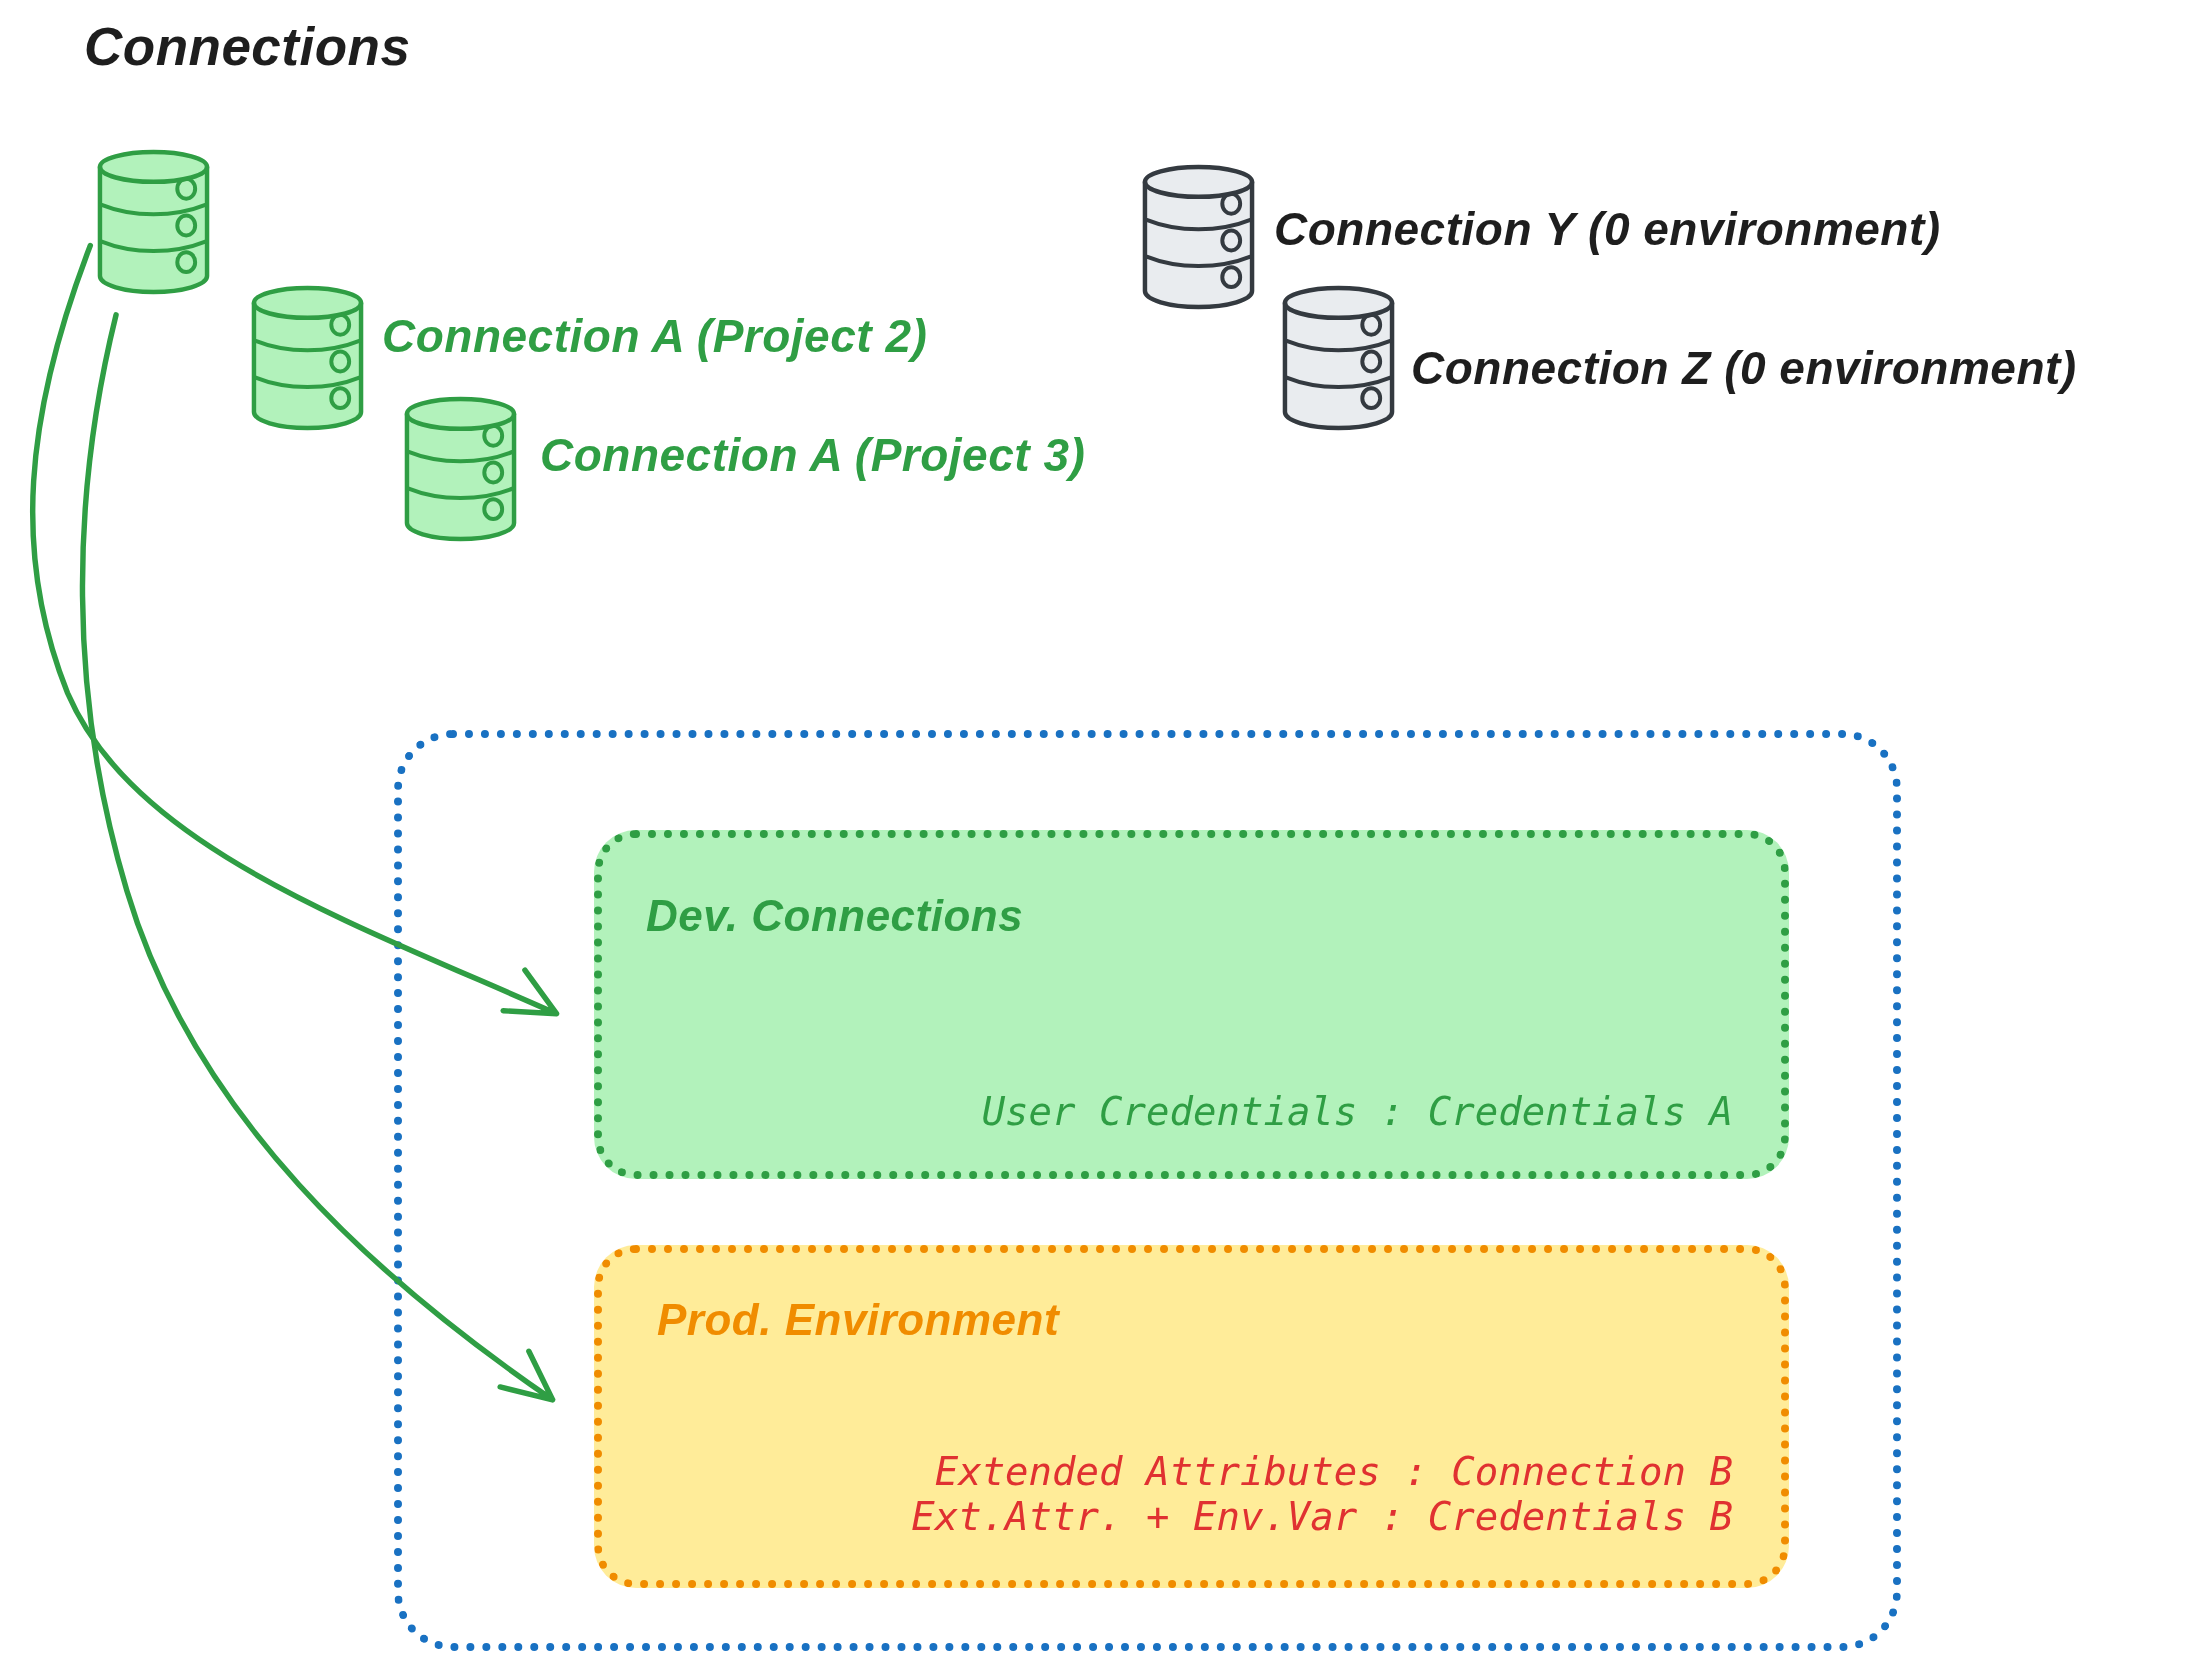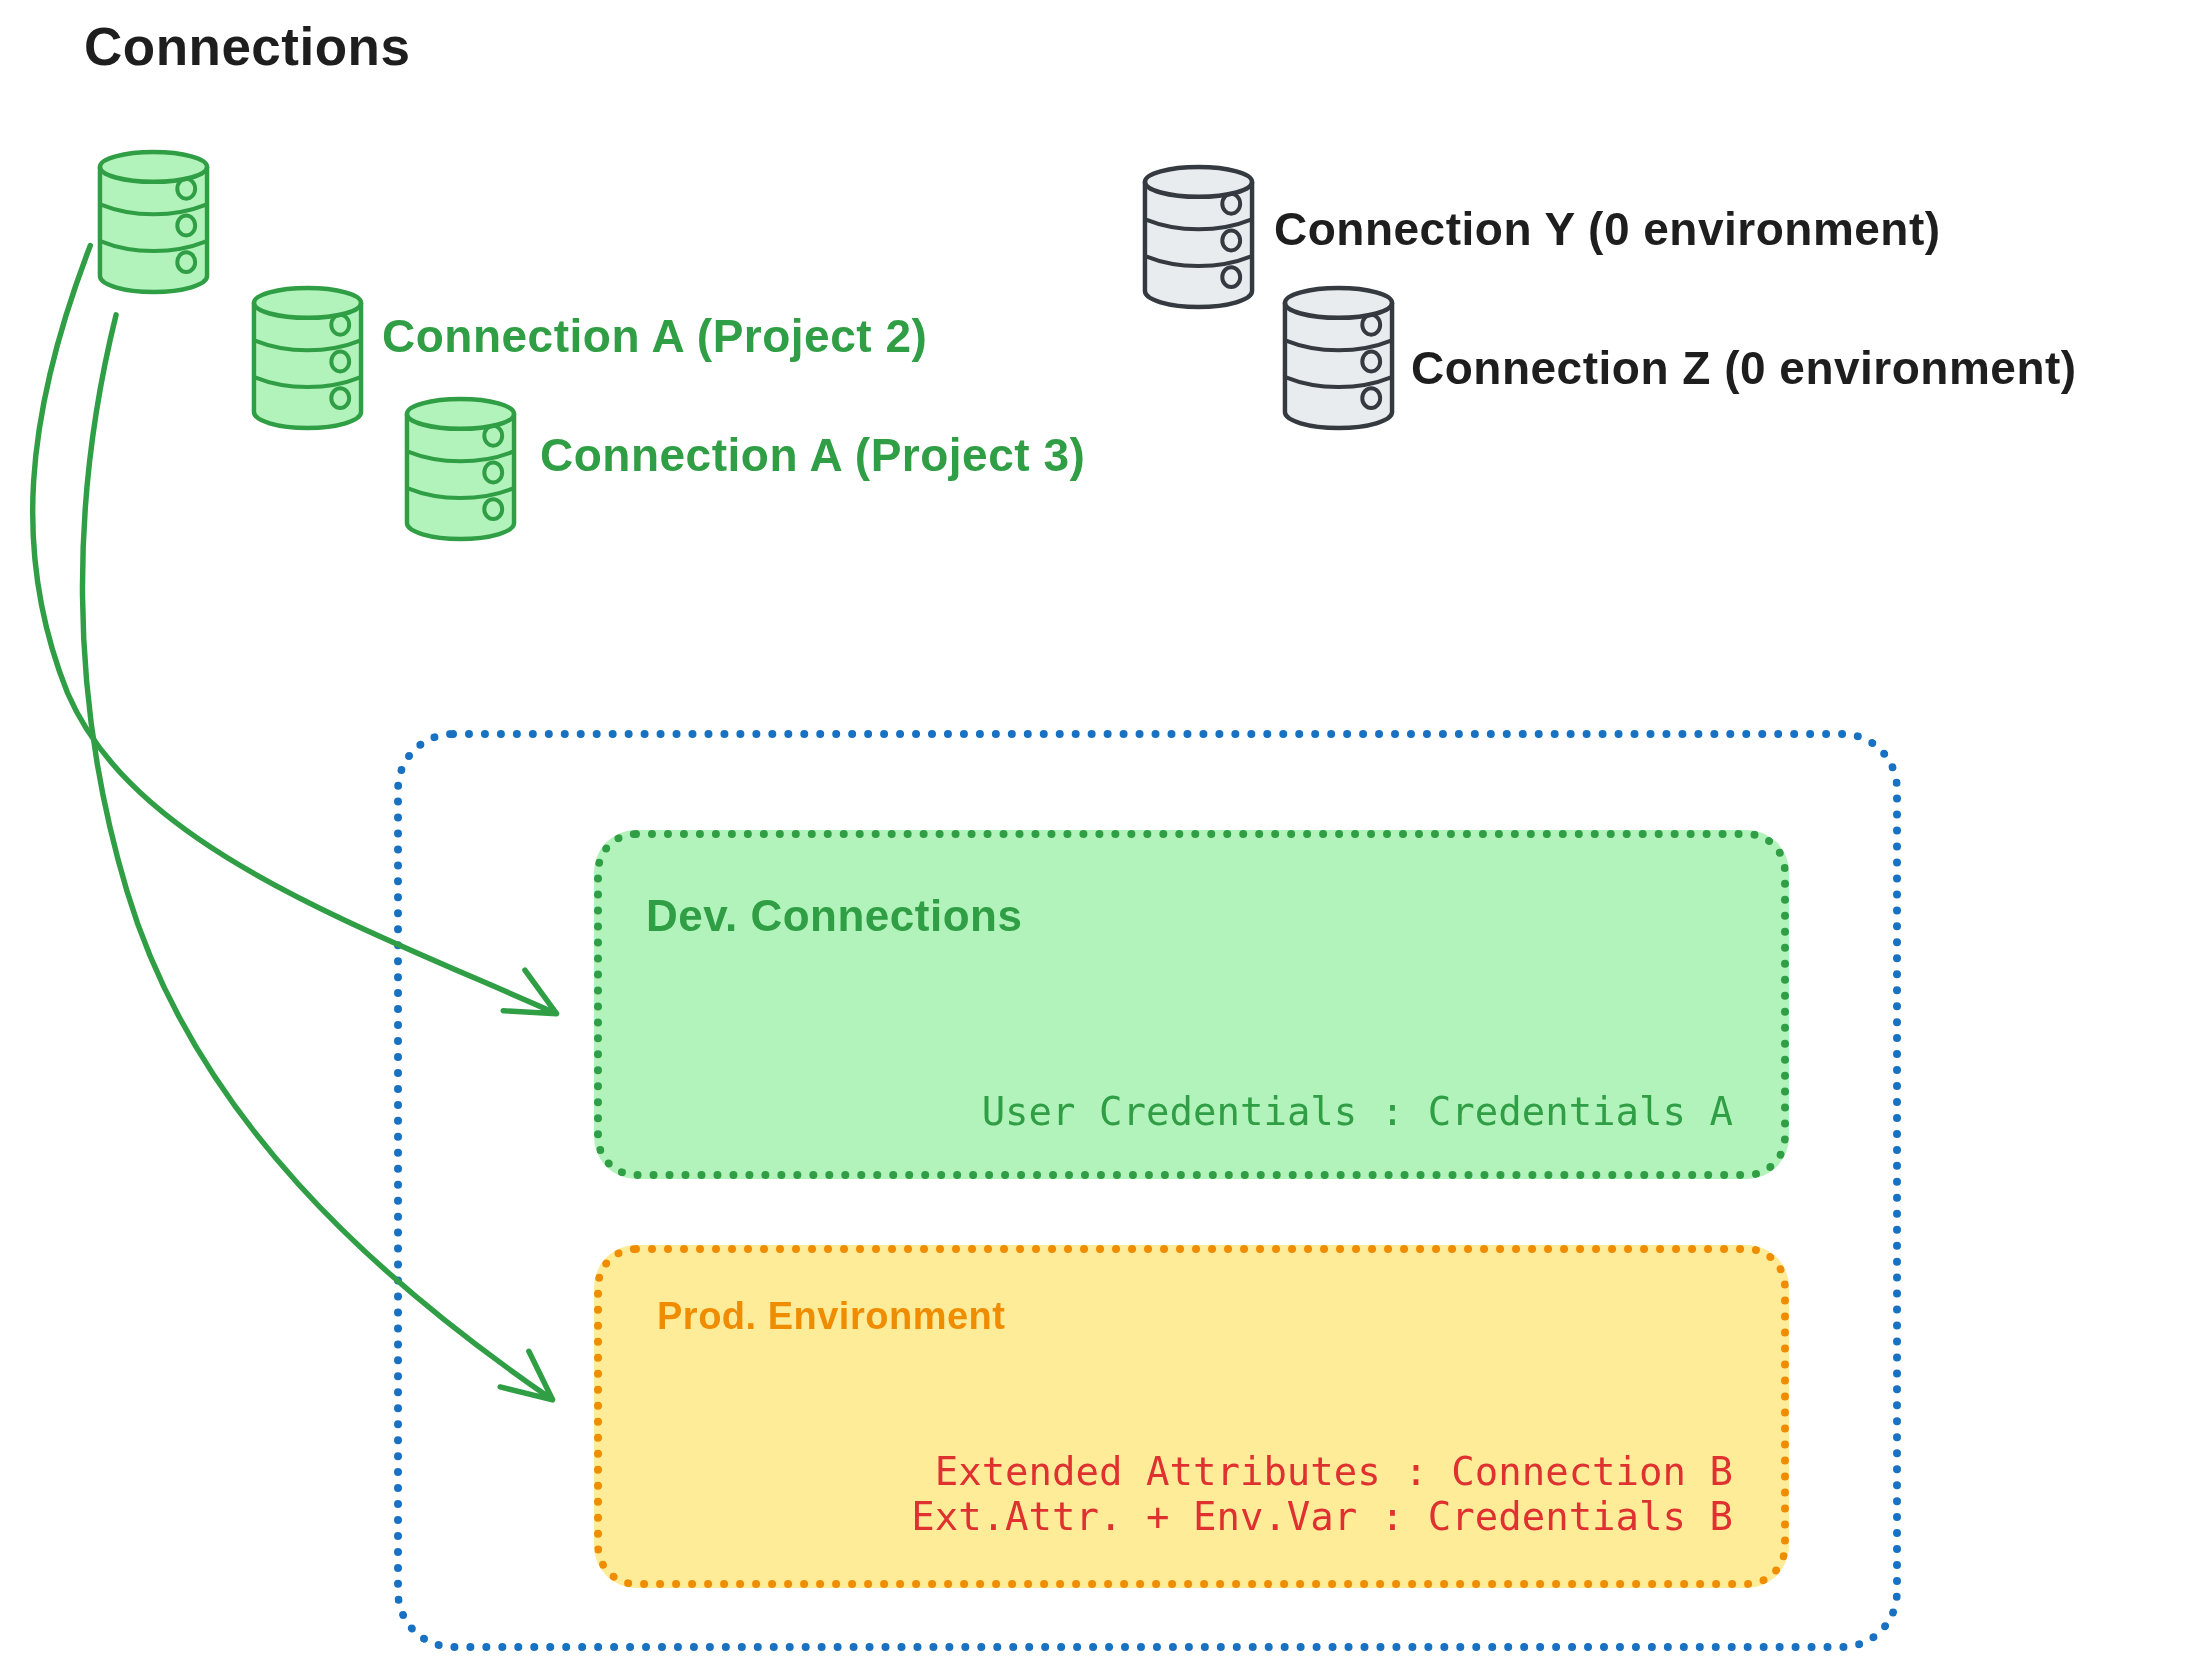--- a/index.html
+++ b/index.html
@@ -1,18 +1,19 @@
 <!DOCTYPE html>
 <html style="--ink: #1e1e1e; --green: #2f9e44; --green_fill: #b2f2bb; --gray: #343a40; --gray_fill: #e9ecef; --blue: #1971c2; --orange: #f08c00; --orange_fill: #ffec99; --red: #e03131;"><head>
 <meta charset="utf-8">
 <style>
   html,body{margin:0;padding:0;background:#ffffff;}
   .canvas{
     position:relative;width:2212px;height:1674px;background:#ffffff;overflow:hidden;
     font-family:"Liberation Sans",sans-serif;
+    font-style:italic;
   }
   .abs{position:absolute;}
   .hand{font-family:"Liberation Sans",sans-serif;font-weight:600;letter-spacing:0.5px;white-space:nowrap;}
   .mono{font-family:"DejaVu Sans Mono",monospace;white-space:pre;}
   .page-title{left:84px;top:16px;font-size:53px;color:var(--ink);}
   .db{width:119px;height:147px;}
   .db svg{display:block;width:100%;height:100%;}
   .lbl-green{color:var(--green);font-size:46px;}
   .lbl-ink{color:var(--ink);font-size:46px;}
   .project-title{left:475px;top:606px;font-size:59px;font-weight:700;color:var(--blue);}
@@ -23,21 +24,21 @@
   .env-box{border-radius:42px;}
   .dev-box{
     left:594px;top:830px;width:1179px;height:333px;
     background:var(--green_fill);border:8px dotted var(--green);
   }
   .prod-box{
     left:594px;top:1245px;width:1179px;height:327px;
     background:var(--orange_fill);border:8px dotted var(--orange);
   }
   .dev-title{left:646px;top:891px;font-size:44px;color:var(--green);}
-  .prod-title{left:657px;top:1295px;font-size:38px;color:var(--orange);}
+  .prod-title{left:657px;top:1295px;font-size:44px;color:var(--orange);}
   .dev-cred{right:479px;top:1089px;font-size:39px;line-height:45px;color:var(--green);text-align:right;}
   .prod-cred{right:479px;top:1449px;font-size:39px;line-height:45px;color:var(--red);text-align:right;}
   .arrows{left:0;top:0;width:2212px;height:1674px;pointer-events:none;}
   .arrow-path{fill:none;stroke:var(--green);stroke-width:5.5;stroke-linecap:round;stroke-linejoin:round;}
 </style>
 </head>
 <body>
 
 <div class="canvas">
 

